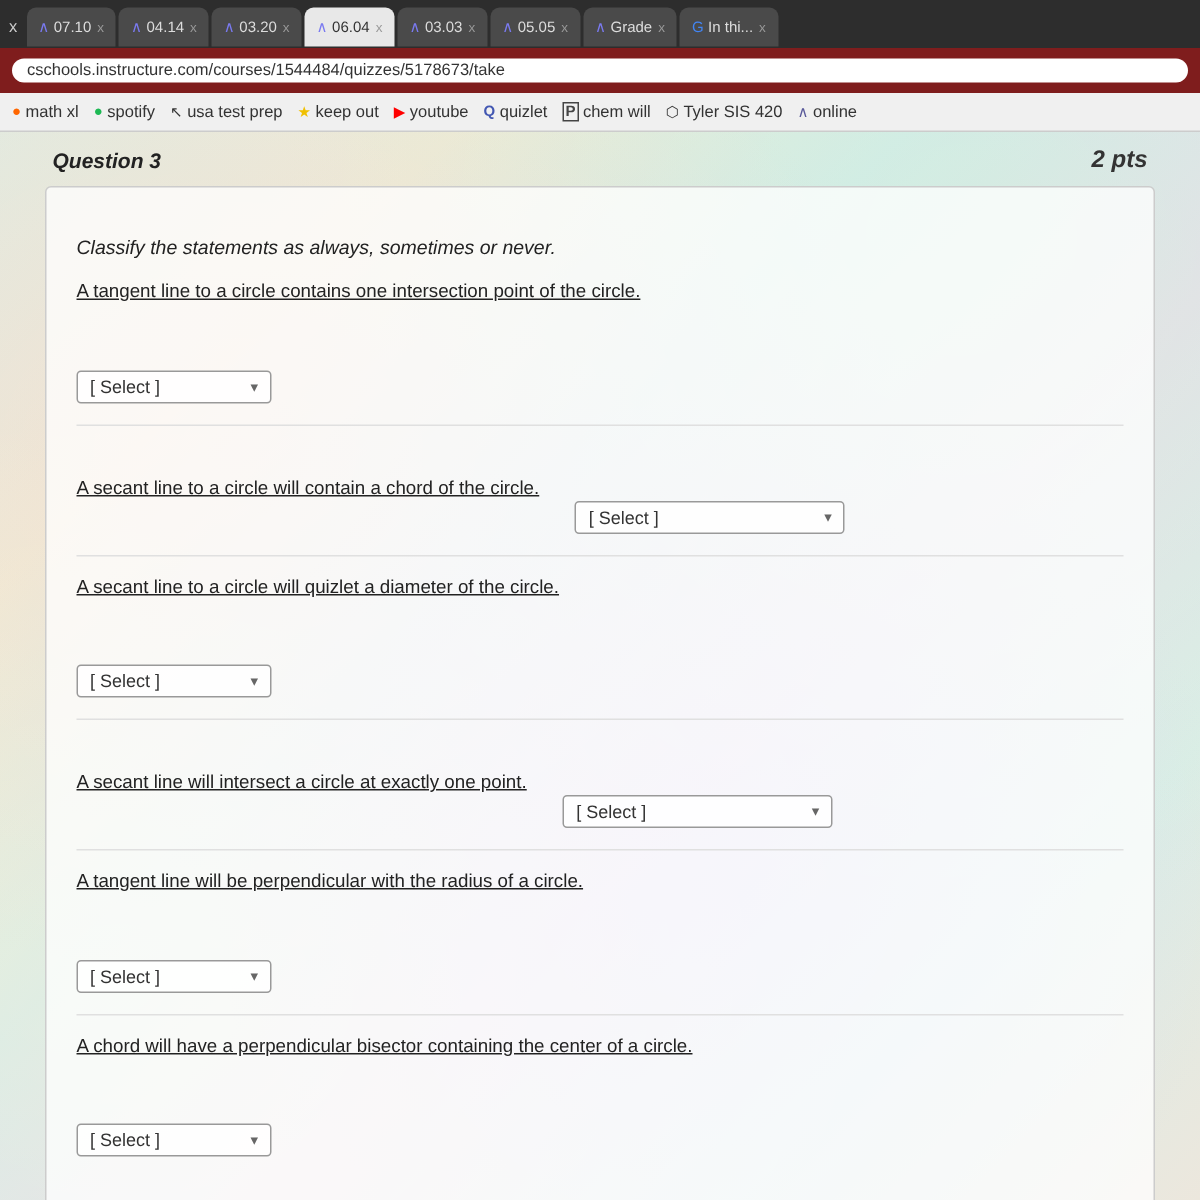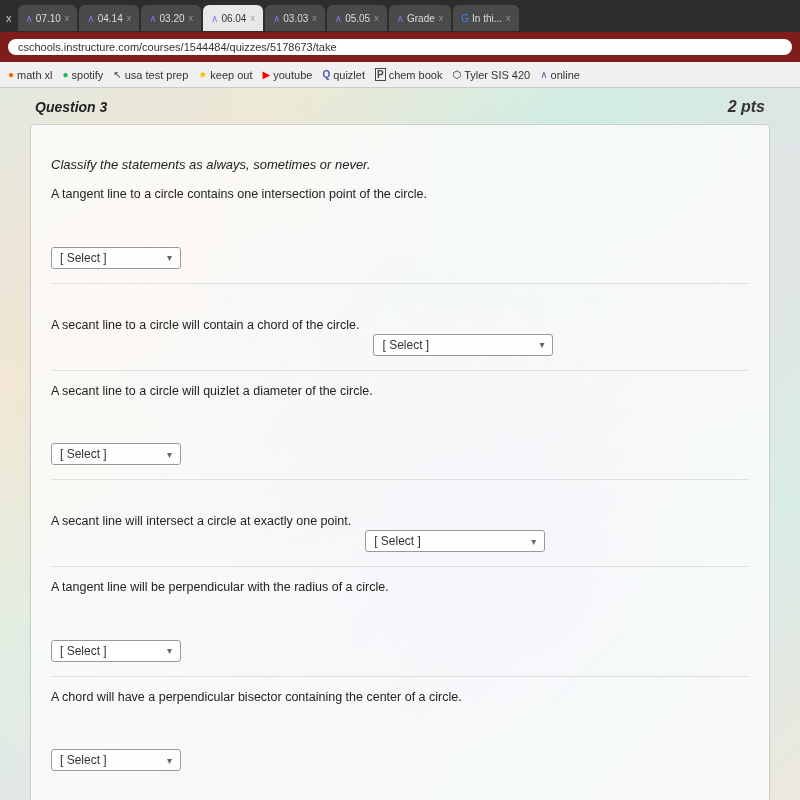--- a/index.html
+++ b/index.html
@@ -163,26 +163,27 @@
 
     .statement-row {
       margin-bottom: 14px;
     }
 
     .statement-text {
       font-size: 12.5px;
       color: #222;
       margin-bottom: 5px;
       line-height: 1.4;
+      text-decoration: underline;
     }
 
     .statement-inline {
       display: flex;
       align-items: center;
-      gap: 14px;
+      gap: 24px;
       flex-wrap: wrap;
       margin-bottom: 5px;
     }
 
     .statement-inline .statement-text {
       margin-bottom: 0;
     }
 
     .select-dropdown {
       display: inline-flex;
@@ -288,21 +289,21 @@
   <div class="bookmark-item">
     <span style="color:#ff0000; font-size:10px;">▶</span>
     <span>youtube</span>
   </div>
   <div class="bookmark-item">
     <span style="color:#4257b2; font-size:10px; font-weight:bold;">Q</span>
     <span>quizlet</span>
   </div>
   <div class="bookmark-item">
     <span style="color:#444; font-size:10px; font-weight:bold; border:1px solid #444; padding: 0 1px;">P</span>
-    <span>chem book</span>
+    <span>chem will</span>
   </div>
   <div class="bookmark-item">
     <span style="font-size:10px;">⬡</span>
     <span>Tyler SIS 420</span>
   </div>
   <div class="bookmark-item">
     <span style="color:#5a5a9a; font-size:10px;">∧</span>
     <span>online</span>
   </div>
 </div>

